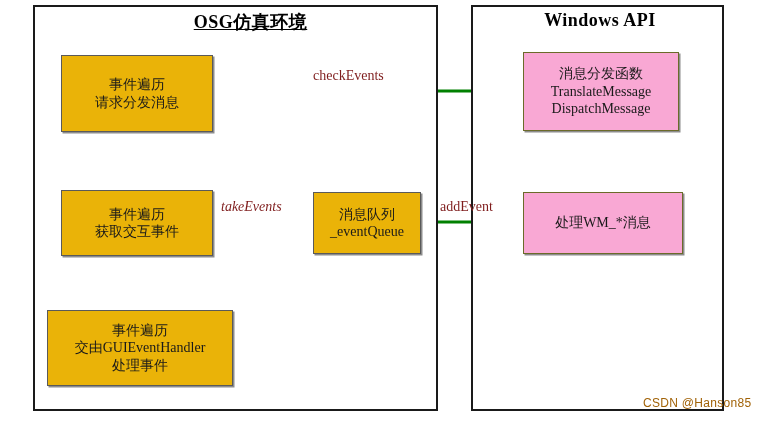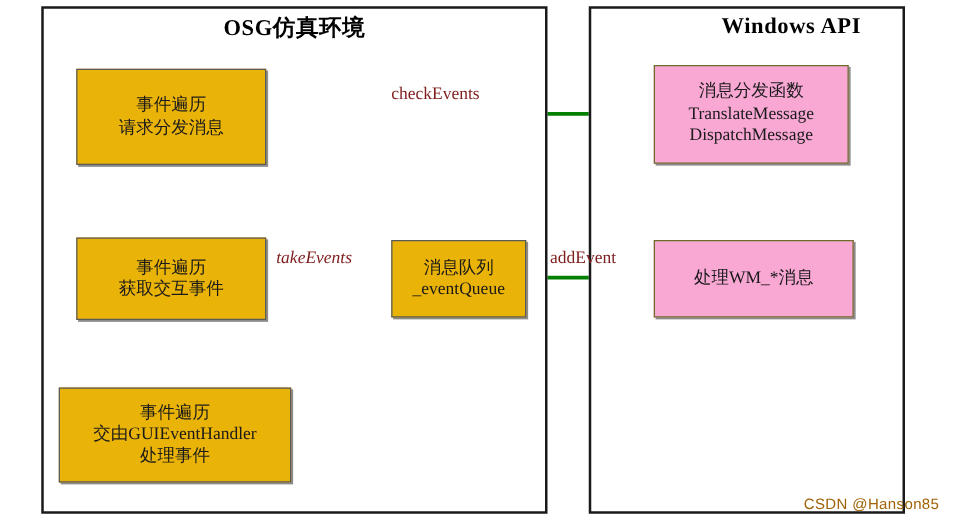--- a/index.html
+++ b/index.html
@@ -130,24 +130,24 @@
     <line x1="522" y1="222" x2="423" y2="222" stroke="#008000" stroke-width="3" marker-end="url(#ah-green)"></line>
 
     <line x1="312" y1="222" x2="215" y2="222" stroke="#4a7ebb" stroke-width="3" marker-end="url(#ah-blue)"></line>
 
     <line x1="136" y1="132" x2="136" y2="188" stroke="#4a7ebb" stroke-width="3" marker-end="url(#ah-blue)"></line>
 
     <line x1="136" y1="256" x2="136" y2="308" stroke="#4a7ebb" stroke-width="3" marker-end="url(#ah-blue)"></line>
   </svg>
 
   <div class="panel" id="panel-osg"></div>
-  <div class="panel-title" id="title-osg" style="left:33px; width:405px;">OSG仿真环境</div>
+  <div class="panel-title" id="title-osg" style="left:48px; width:405px;text-decoration:underline;">OSG仿真环境</div>
 
   <div class="panel" id="panel-win"></div>
-  <div class="panel-title" id="title-win" style="left:471px; width:258px;margin-left:33px;">Windows API</div>
+  <div class="panel-title" id="title-win" style="left:471px; width:258px;">Windows API</div>
 
   <div class="node blue" id="node-dispatch-request">
     <span class="ln">事件遍历</span>
     <span class="ln">请求分发消息</span>
   </div>
 
   <div class="node blue" id="node-fetch-events">
     <span class="ln">事件遍历</span>
     <span class="ln">获取交互事件</span>
   </div>

